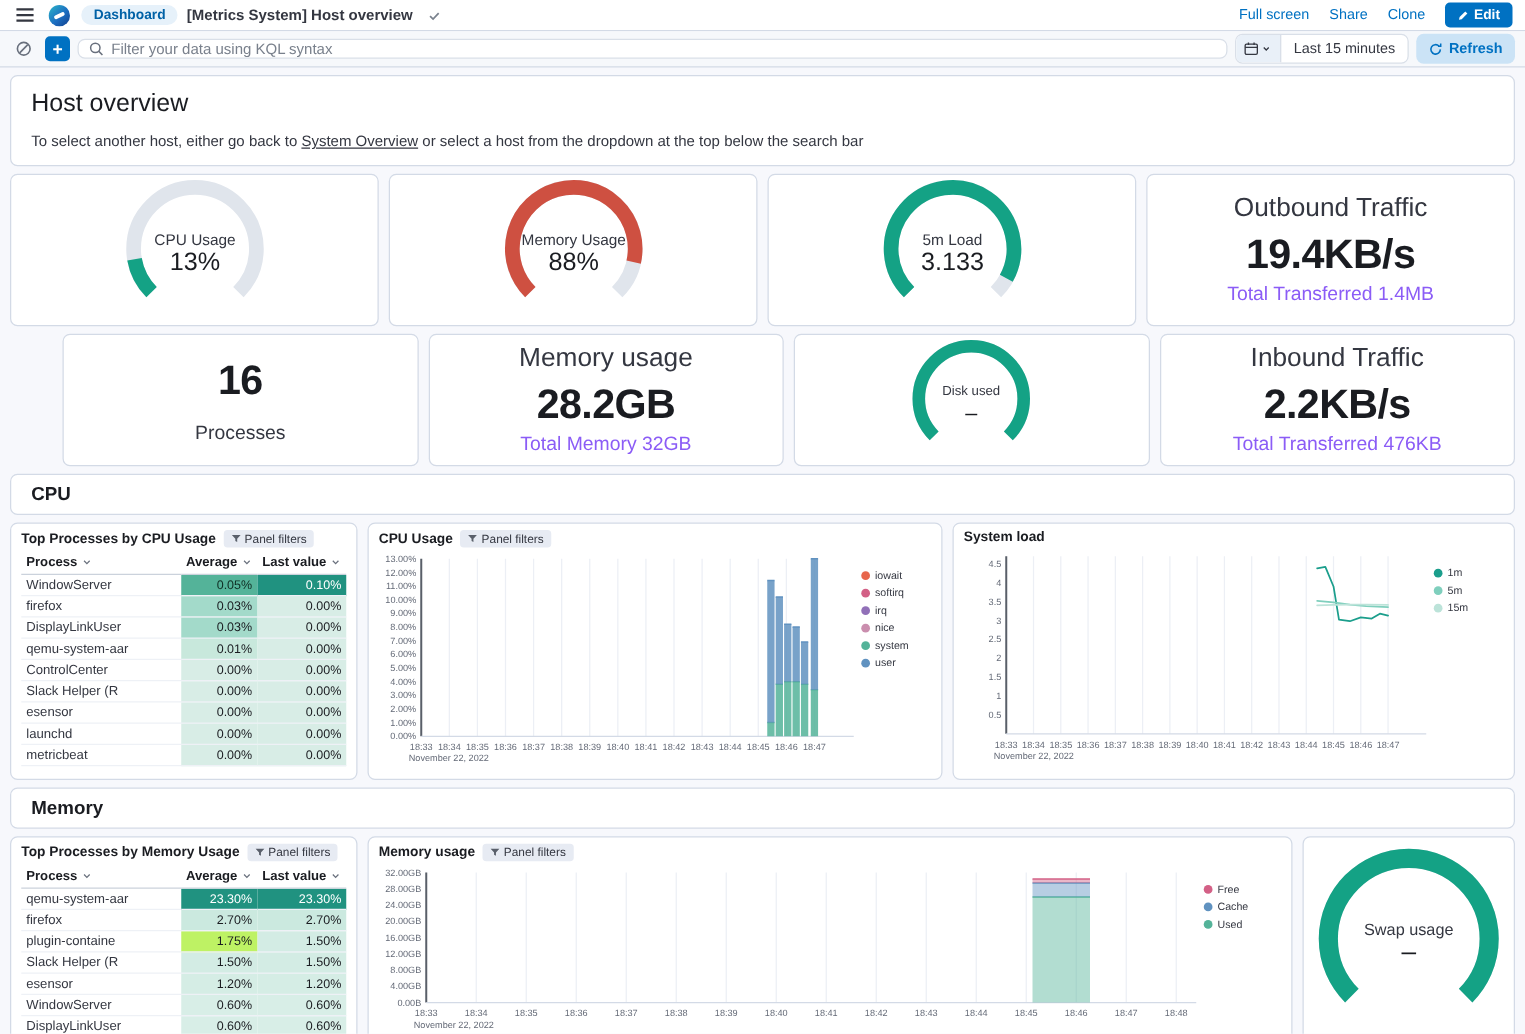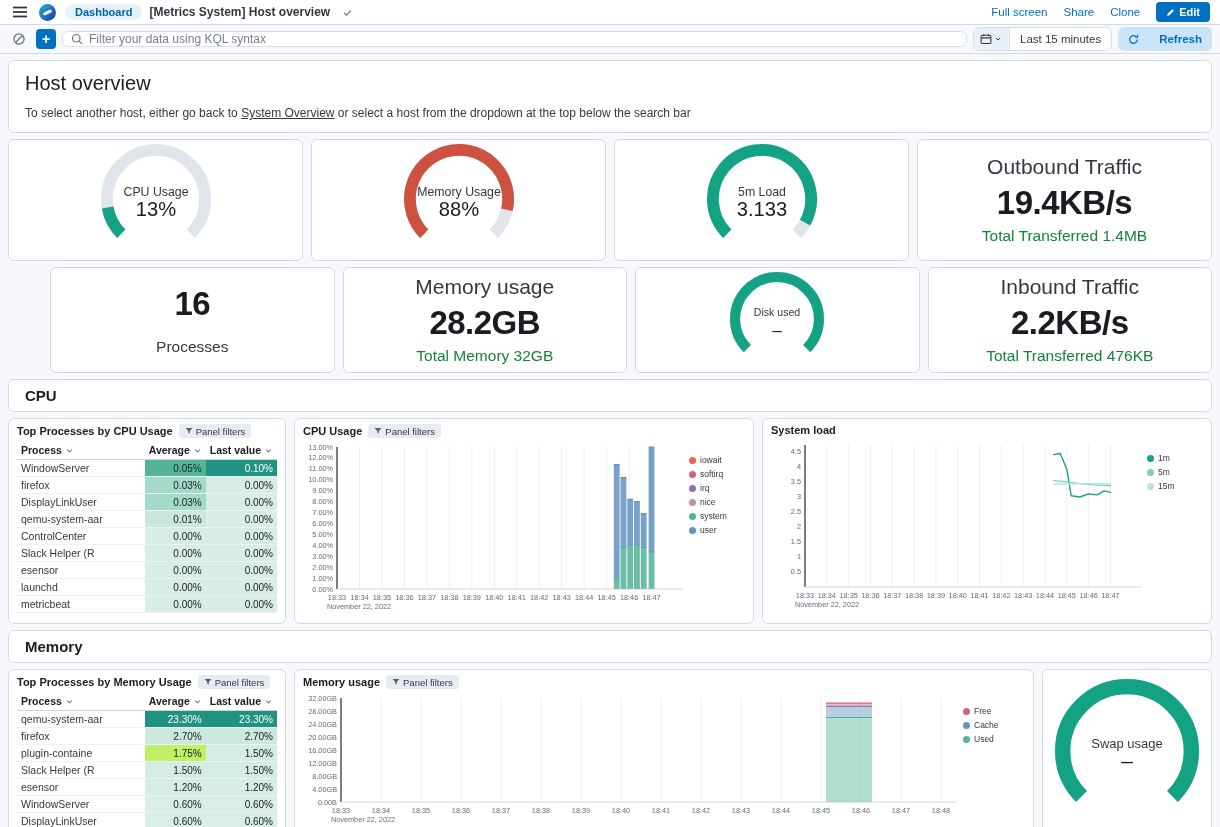--- a/index.html
+++ b/index.html
@@ -24,37 +24,37 @@
   
   .querybar { height:29px; background:#F6F8FB; border-bottom:1px solid #D3DAE6; display:flex; align-items:center; gap:6px; padding:0 8px; }
   .qb-icon { width:22px; height:22px; display:flex; align-items:center; justify-content:center; border-radius:4px; }
   .qb-add { background:#0071C2; color:#fff; font-size:14px; font-weight:700; width:20px; height:20px; line-height:18px; text-align:center; border-radius:4px; }
   .search-box { flex:1; height:16px; background:#fff; border:1px solid #D9DFE8; border-radius:6px; display:flex; align-items:center; padding:0 8px; gap:6px; }
   .search-box input { border:none; outline:none; flex:1; font-size:12px; color:#343741; background:transparent; }
   .search-box input::placeholder { color:#79808C; }
   .datepicker { display:flex; height:24px; border:1px solid #D9DFE8; border-radius:6px; overflow:hidden; background:#fff; }
   .cal-seg { width:36px; background:#E9F0F8; display:flex; align-items:center; justify-content:center; gap:2px; border-right:1px solid #D9DFE8; }
   .time-label { display:flex; align-items:center; padding:0 10px; font-size:11.5px; color:#343741; white-space:nowrap; }
-  .refresh-btn { height:24px; background:#CBE3F6; color:#0071C2; font-size:11.5px; font-weight:600; padding:0 10px; border-radius:6px; display:flex; align-items:center; gap:20px; }
+  .refresh-btn { height:24px; background:#CBE3F6; color:#0071C2; font-size:11.5px; font-weight:600; padding:0 10px; border-radius:6px; display:flex; align-items:center; gap:5px; }
 
   
   .content { padding:6px 8px 0; }
   .panel { background:#fff; border:1px solid #D3DAE6; border-radius:6px; }
   .hero { padding:11px 16px 12px; margin-bottom:6px; }
   .hero h1 { font-size:20px; font-weight:400; color:#1A1C21; }
   .hero p { margin-top:11px; font-size:12px; color:#343741; }
   .hero a { color:#343741; text-decoration:underline; }
 
   .metrics-row { display:grid; grid-template-columns:repeat(4,1fr); gap:8px; margin-bottom:6px; }
   .row1 { height:122px; } .row2 { height:106px;padding-left:42px; }
   .gauge-panel { display:flex; align-items:center; justify-content:center; }
   .metric-panel { display:flex; flex-direction:column; align-items:center; justify-content:center; gap:5px; text-align:center; }
   .metric-title { font-size:21px; color:#343741; }
   .metric-value { font-size:33px; font-weight:700; color:#1A1C21; letter-spacing:-0.5px; }
-  .metric-sub { font-size:15.5px; color:#15803d; }
+  .metric-sub { font-size:15.5px; color:#8b5cf6; }
   .metric-panel.count { gap:15px; }
   .metric-label { font-size:15.5px; color:#343741; }
 
   .section-panel { padding:7px 16px; margin-bottom:6px; }
   .section-panel h2 { font-size:15px; font-weight:700; color:#1A1C21; }
 
   .cpu-row { display:grid; grid-template-columns:278px 460px 1fr; gap:8px; margin-bottom:6px; height:206px; }
   .mem-row { display:grid; grid-template-columns:278px 1fr 170px; gap:8px; height:166px; }
 
   .table-panel { padding:5px 8px 0; overflow:hidden; }

